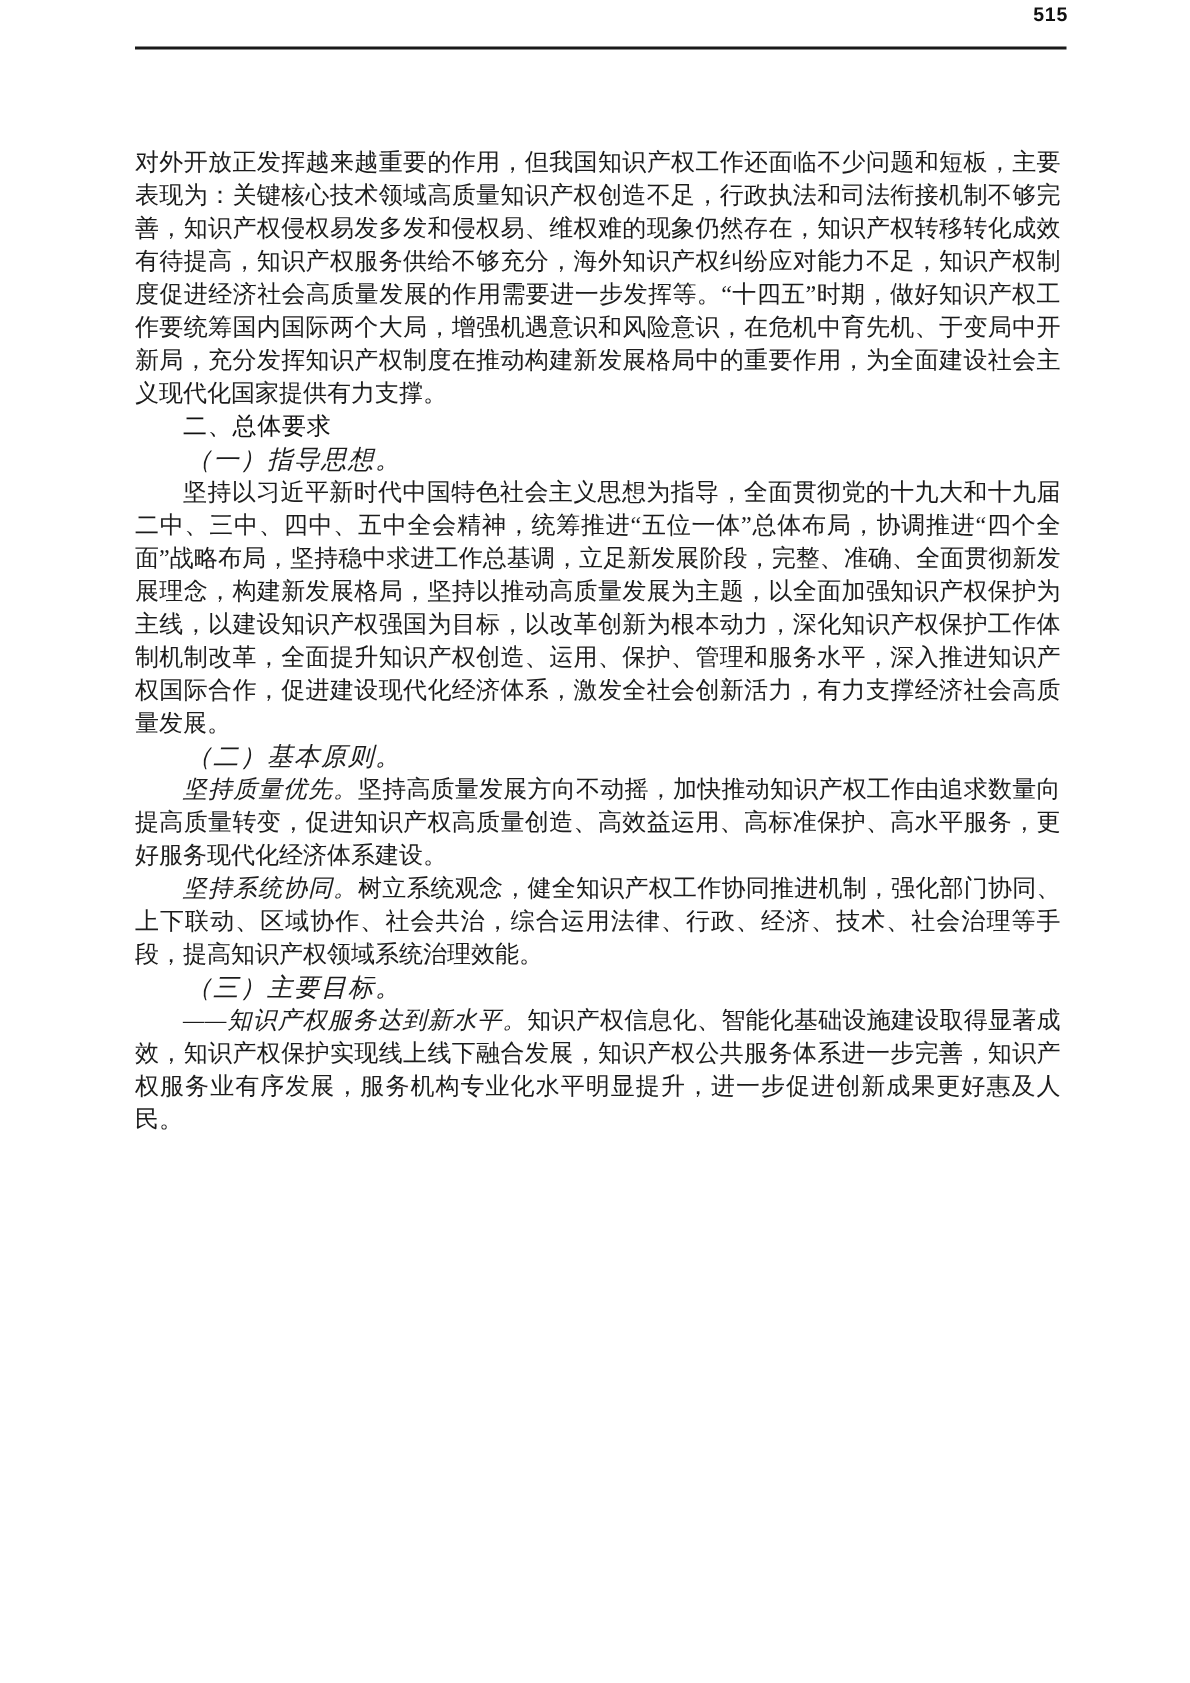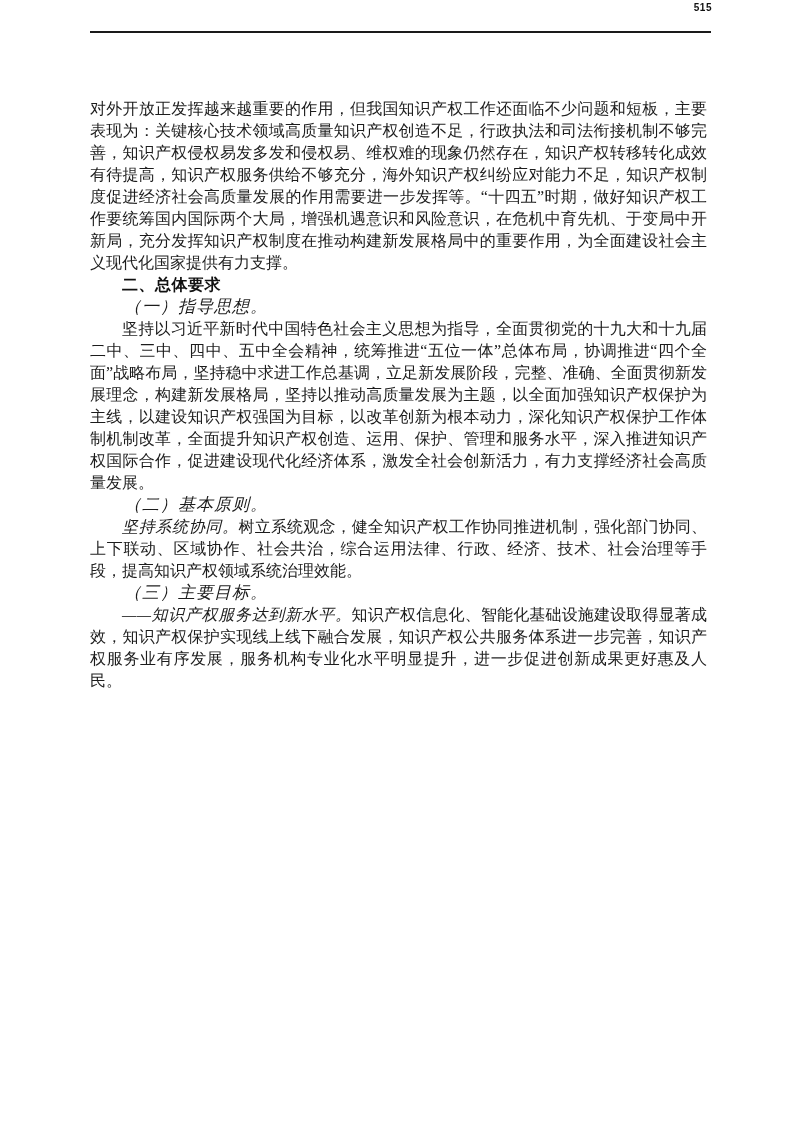--- a/index.html
+++ b/index.html
@@ -17,21 +17,21 @@
     color: #1c1c1c;
   }
   .page-number {
     position: absolute;
     top: 2px;
     left: 600px;
     width: 112px;
     text-align: right;
     font-family: "Liberation Sans", "DejaVu Sans", sans-serif;
     font-weight: 700;
-    font-size: 10px;
+    font-size: 13px;
     letter-spacing: 0.5px;
     color: #111111;
   }
   .header-rule {
     position: absolute;
     top: 31px;
     left: 90px;
     width: 621px;
     height: 2px;
     background: #1a1a1a;
@@ -49,21 +49,21 @@
   .content p {
     margin: 0;
     padding: 0;
     text-indent: 2em;
   }
   .content p.p-continuation {
     text-indent: 0;
   }
   .content p.p-heading {
     font-family: "Liberation Sans", "DejaVu Sans", sans-serif;
-    font-weight: 700;
+    font-weight: 400;
     font-size: 16px;
     letter-spacing: 0.5px;
     color: #111111;
   }
   .content p.p-subheading {
     font-style: italic;
     font-size: 17px;
     letter-spacing: 1px;
   }
   .kai-lead {
@@ -76,17 +76,18 @@
 
 <div class="page">
   <div class="page-number">515</div>
   <div class="header-rule"></div>
   <div class="content" id="text-block">
       <p class="p-continuation">对外开放正发挥越来越重要的作用，但我国知识产权工作还面临不少问题和短板，主要表现为：关键核心技术领域高质量知识产权创造不足，行政执法和司法衔接机制不够完善，知识产权侵权易发多发和侵权易、维权难的现象仍然存在，知识产权转移转化成效有待提高，知识产权服务供给不够充分，海外知识产权纠纷应对能力不足，知识产权制度促进经济社会高质量发展的作用需要进一步发挥等。“十四五”时期，做好知识产权工作要统筹国内国际两个大局，增强机遇意识和风险意识，在危机中育先机、于变局中开新局，充分发挥知识产权制度在推动构建新发展格局中的重要作用，为全面建设社会主义现代化国家提供有力支撑。</p>
       <p class="p-heading">二、总体要求</p>
       <p class="p-subheading">（一）指导思想。</p>
       <p class="p-body">坚持以习近平新时代中国特色社会主义思想为指导，全面贯彻党的十九大和十九届二中、三中、四中、五中全会精神，统筹推进“五位一体”总体布局，协调推进“四个全面”战略布局，坚持稳中求进工作总基调，立足新发展阶段，完整、准确、全面贯彻新发展理念，构建新发展格局，坚持以推动高质量发展为主题，以全面加强知识产权保护为主线，以建设知识产权强国为目标，以改革创新为根本动力，深化知识产权保护工作体制机制改革，全面提升知识产权创造、运用、保护、管理和服务水平，深入推进知识产权国际合作，促进建设现代化经济体系，激发全社会创新活力，有力支撑经济社会高质量发展。</p>
       <p class="p-subheading">（二）基本原则。</p>
+      <p class="p-lead"><span class="kai-lead">坚持质量优先。</span>坚持高质量发展方向不动摇，加快推动知识产权工作由追求数量向提高质量转变，促进知识产权高质量创造、高效益运用、高标准保护、高水平服务，更好服务现代化经济体系建设。</p>
       <p class="p-lead"><span class="kai-lead">坚持系统协同。</span>树立系统观念，健全知识产权工作协同推进机制，强化部门协同、上下联动、区域协作、社会共治，综合运用法律、行政、经济、技术、社会治理等手段，提高知识产权领域系统治理效能。</p>
       <p class="p-subheading">（三）主要目标。</p>
       <p class="p-lead"><span class="kai-lead">——知识产权服务达到新水平。</span>知识产权信息化、智能化基础设施建设取得显著成效，知识产权保护实现线上线下融合发展，知识产权公共服务体系进一步完善，知识产权服务业有序发展，服务机构专业化水平明显提升，进一步促进创新成果更好惠及人民。</p>
     </div>
 </div>
 
 </body></html>

